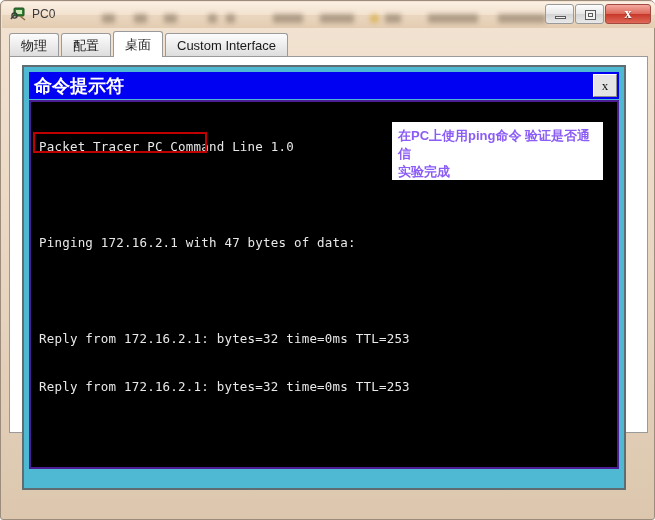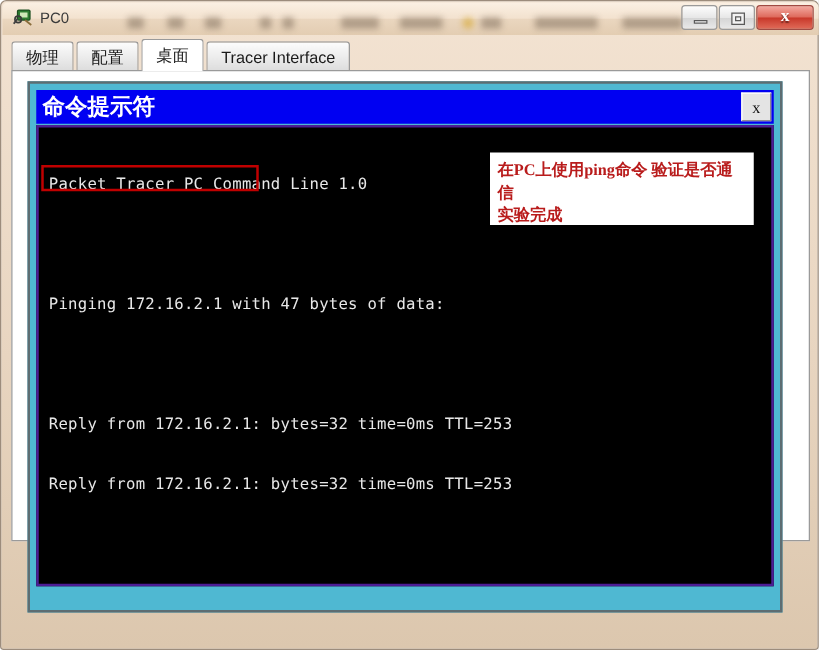--- a/index.html
+++ b/index.html
@@ -257,24 +257,24 @@
   .annotation {
     position: absolute;
     left: 361px; top: 20px;
     width: 211px;
     height: 58px;
     background: #ffffff;
     box-sizing: border-box;
     padding: 5px 6px 0 6px;
   }
   .annotation-text {
-    font-family: Liberation Serif, serif;
+    font-family: Liberation Sans, sans-serif;
     font-size: 13px;
     font-weight: bold;
-    color: #b91c1c;
+    color: #8b5cf6;
     line-height: 18px;
     white-space: pre-line;
   }
 </style>
 </head>
 <body>
 
 <div class="app-window">
 
   <div class="titlebar">
@@ -313,21 +313,21 @@
       <div class="win-btn close">
         <span class="glyph-close">x</span>
       </div>
     </div>
   </div>
 
   <div class="tabstrip">
     <div class="tab cjk">物理</div>
     <div class="tab cjk">配置</div>
     <div class="tab cjk active">桌面</div>
-    <div class="tab">Tracer Interface</div>
+    <div class="tab">Custom Interface</div>
   </div>
 
   <div class="content-panel">
 
     <div class="term-frame">
 
       <div class="term-titlebar">
         <div class="term-title">命令提示符</div>
         <div class="term-close-btn">
           <span>x</span>

